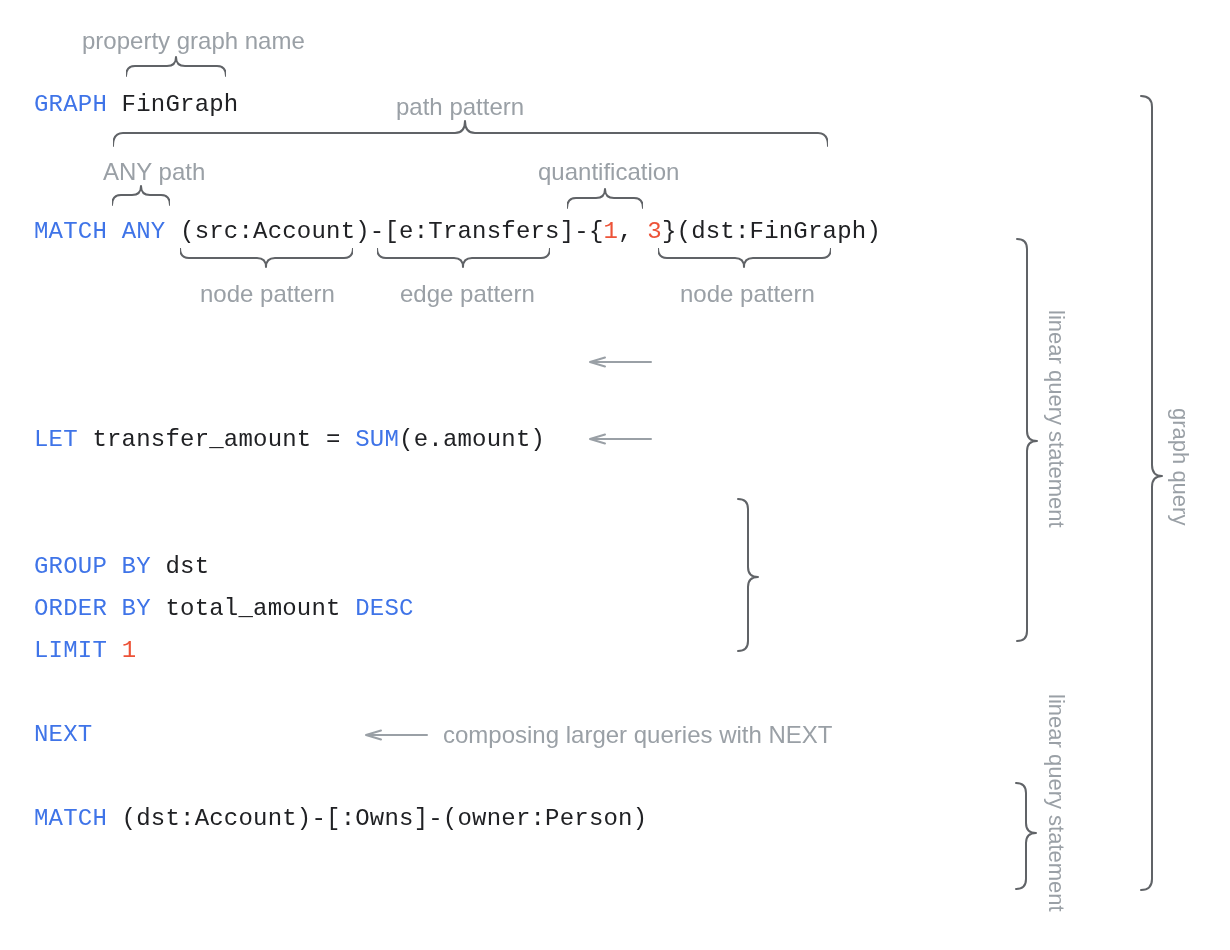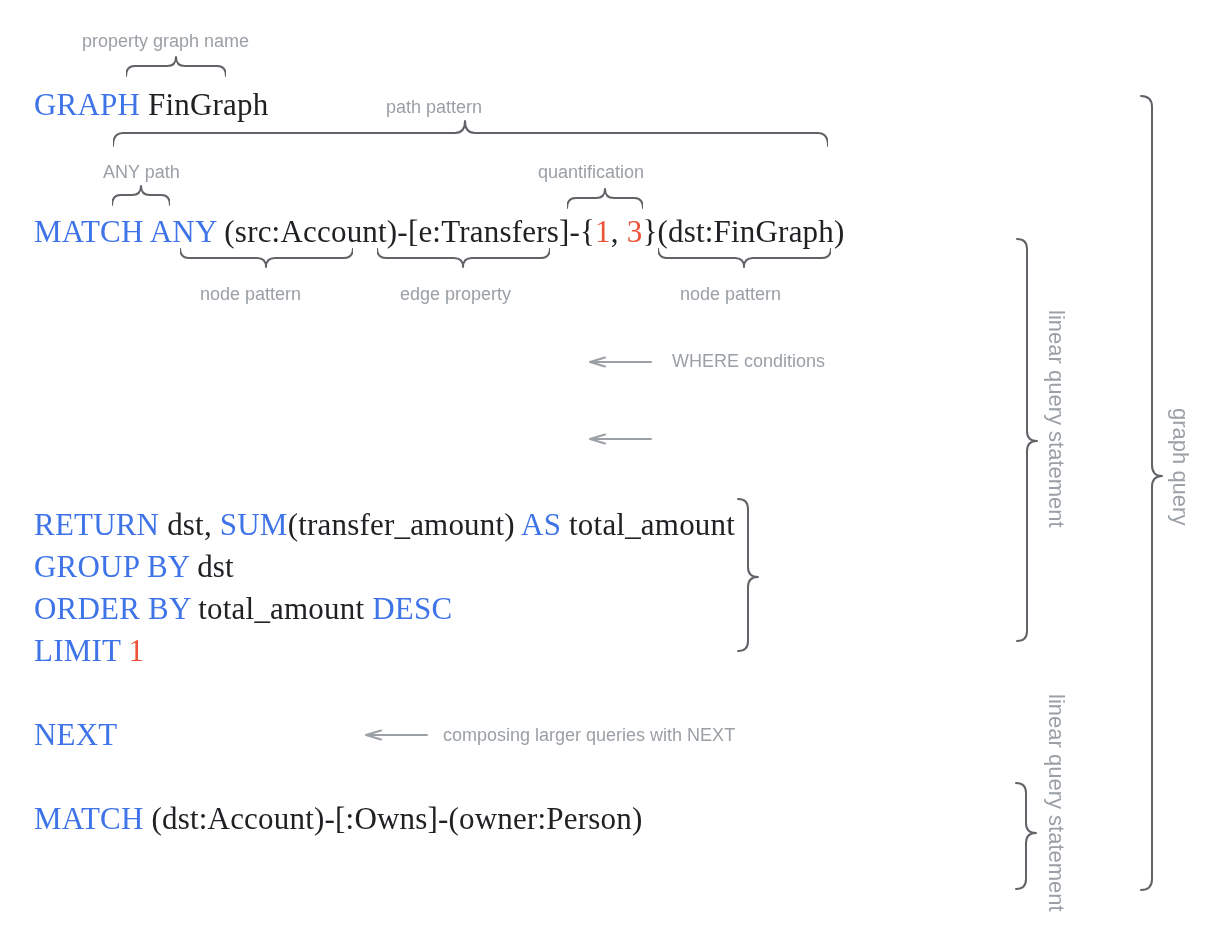--- a/index.html
+++ b/index.html
@@ -6,33 +6,33 @@
   .canvas{
     position:relative;
     width:1230px;height:950px;
     background:#ffffff;
     overflow:hidden;
     font-family:"Liberation Sans", sans-serif;
   }
   .code{
     position:absolute;
     left:34px;
-    font-family:Liberation Serif, serif;
-    font-size:31px;
+    font-family:Liberation Mono, monospace;
+    font-size:24px;
     letter-spacing:0.2px;
     line-height:30px;
     white-space:pre;
     color:var(--code);
   }
   .tok-kw{color:var(--kw);}
   .tok-pl{color:var(--code);}
   .tok-num{color:var(--num);}
   .lbl{
     position:absolute;
-    font-size:18px;
+    font-size:24px;
     line-height:26px;
     color:var(--label);
     white-space:nowrap;
   }
   .vlbl{
     position:absolute;
     font-size:22px;
     line-height:24px;
     color:var(--label);
     writing-mode:vertical-rl;
@@ -42,35 +42,34 @@
   svg.brace path{fill:none;stroke:var(--brace);stroke-width:2;stroke-linecap:round;stroke-linejoin:round;}
   svg.arrow path{fill:none;stroke:var(--arrow);stroke-width:2;stroke-linecap:round;stroke-linejoin:round;}
 </style>
 </head>
 <body>
 
 <div class="canvas">
 
   <div class="code" style="top:90px"><span class="tok-kw">GRAPH</span><span class="tok-pl"> FinGraph</span></div>
   <div class="code" style="top:217px"><span class="tok-kw">MATCH</span><span class="tok-pl"> </span><span class="tok-kw">ANY</span><span class="tok-pl"> (src:Account)-[e:Transfers]-{</span><span class="tok-num">1</span><span class="tok-pl">, </span><span class="tok-num">3</span><span class="tok-pl">}(dst:FinGraph)</span></div>
-  <div class="code" style="top:510px"><span class="tok-kw">RETURN</span><span class="tok-pl"> dst, </span><span class="tok-kw">SUM</span><span class="tok-pl">(transfer_amount) </span><span class="tok-kw">AS</span><span class="tok-pl"> total_amount</span></div>
+  <div class="code" style="top:425px"><span class="tok-kw">LET</span><span class="tok-pl"> transfer_amount = </span><span class="tok-kw">SUM</span><span class="tok-pl">(e.amount)</span></div>
   <div class="code" style="top:552px"><span class="tok-kw">GROUP BY</span><span class="tok-pl"> dst</span></div>
   <div class="code" style="top:594px"><span class="tok-kw">ORDER BY</span><span class="tok-pl"> total_amount </span><span class="tok-kw">DESC</span></div>
   <div class="code" style="top:636px"><span class="tok-kw">LIMIT</span><span class="tok-pl"> </span><span class="tok-num">1</span></div>
   <div class="code" style="top:720px"><span class="tok-kw">NEXT</span></div>
   <div class="code" style="top:804px"><span class="tok-kw">MATCH</span><span class="tok-pl"> (dst:Account)-[:Owns]-(owner:Person)</span></div>
 
   <div class="lbl" style="left:82px;top:28px">property graph name</div>
-  <div class="lbl" style="left:386px;top:94px">path pattern</div>
+  <div class="lbl" style="left:396px;top:94px">path pattern</div>
   <div class="lbl" style="left:103px;top:159px">ANY path</div>
   <div class="lbl" style="left:538px;top:159px">quantification</div>
   <div class="lbl" style="left:200px;top:281px">node pattern</div>
-  <div class="lbl" style="left:400px;top:281px">edge property</div>
+  <div class="lbl" style="left:400px;top:281px">edge pattern</div>
   <div class="lbl" style="left:680px;top:281px">node pattern</div>
-  <div class="lbl" style="left:672px;top:348px">WHERE conditions</div>
   <div class="lbl" style="left:443px;top:722px">composing larger queries with NEXT</div>
 
   <div class="vlbl" style="left:1044px;top:310px">linear query statement</div>
   <div class="vlbl" style="left:1044px;top:694px">linear query statement</div>
   <div class="vlbl" style="left:1168px;top:408px">graph query</div>
 
   <svg class="brace" style="left:126px;top:56px" width="100" height="22" viewBox="0 0 100 22">
     <path d="M0,20 Q0,10 9,10 L41,10 Q50,10 50,1 Q50,10 59,10 L91,10 Q100,10 100,20"></path>
   </svg>
   <svg class="brace" style="left:113px;top:120px" width="715" height="28" viewBox="0 0 715 28">

